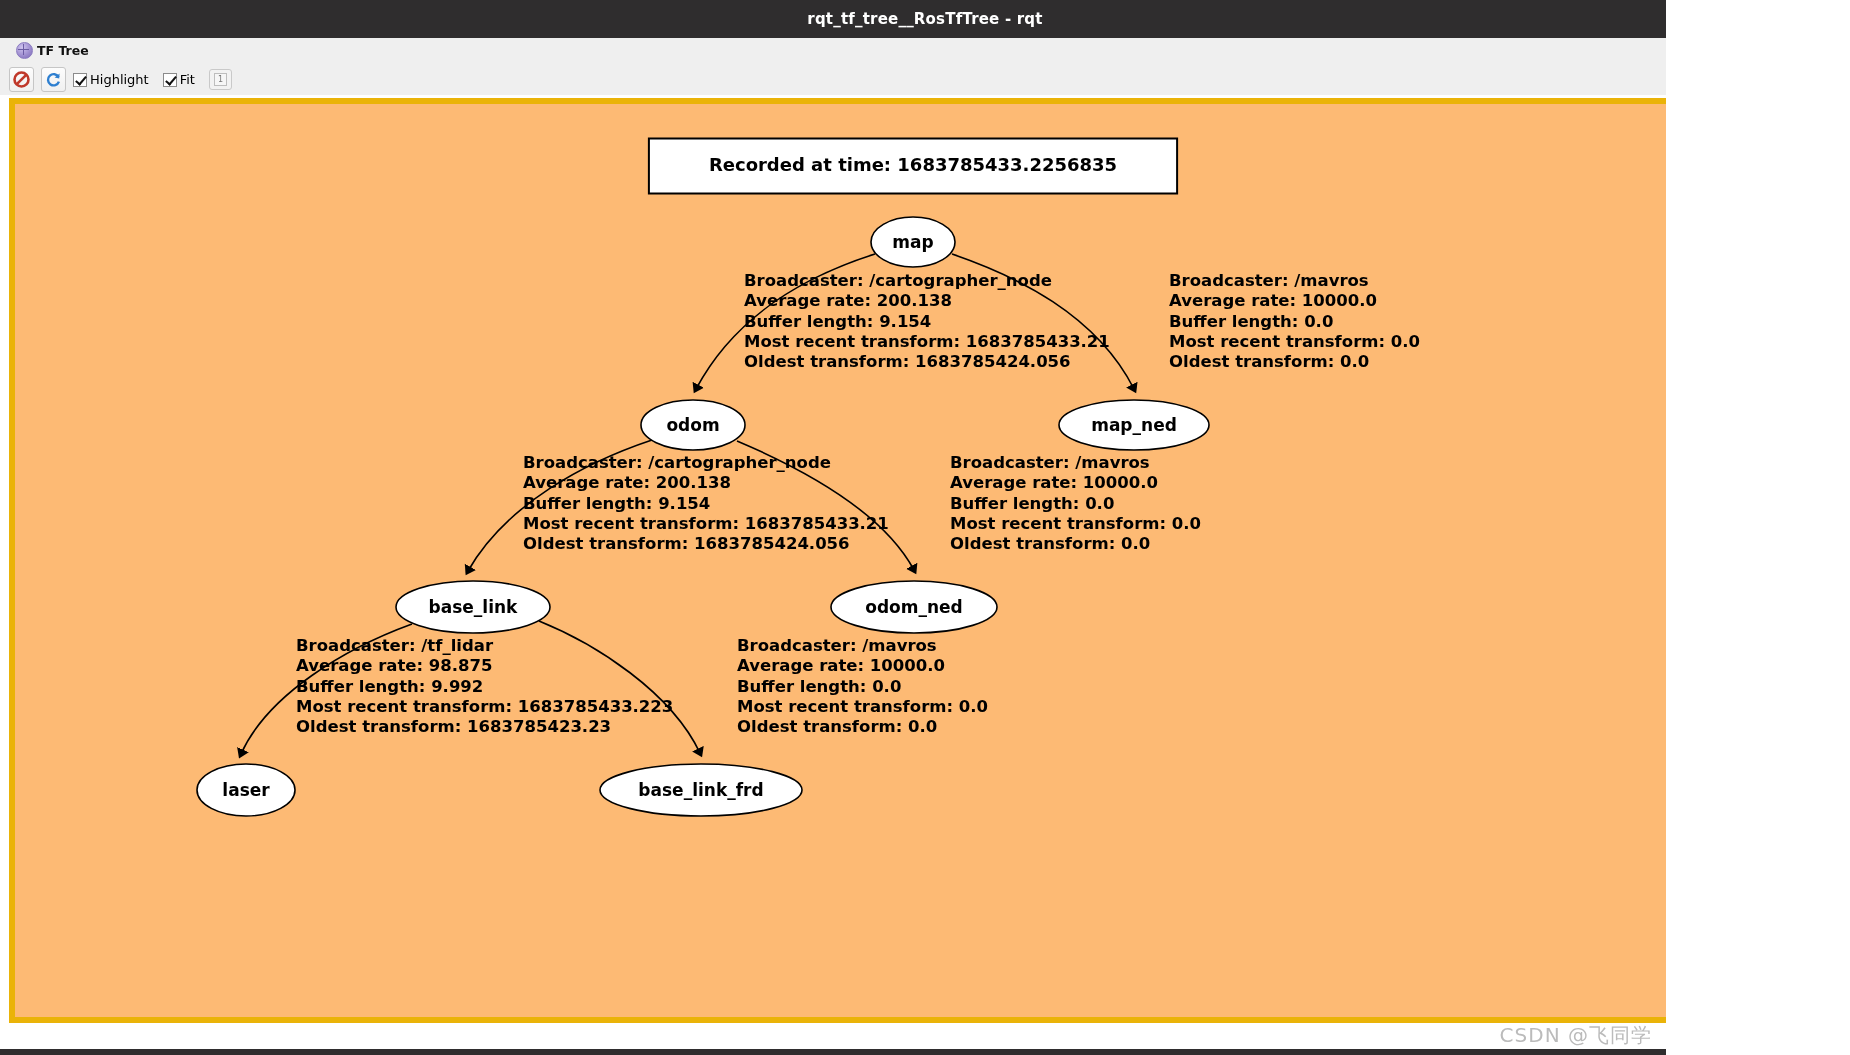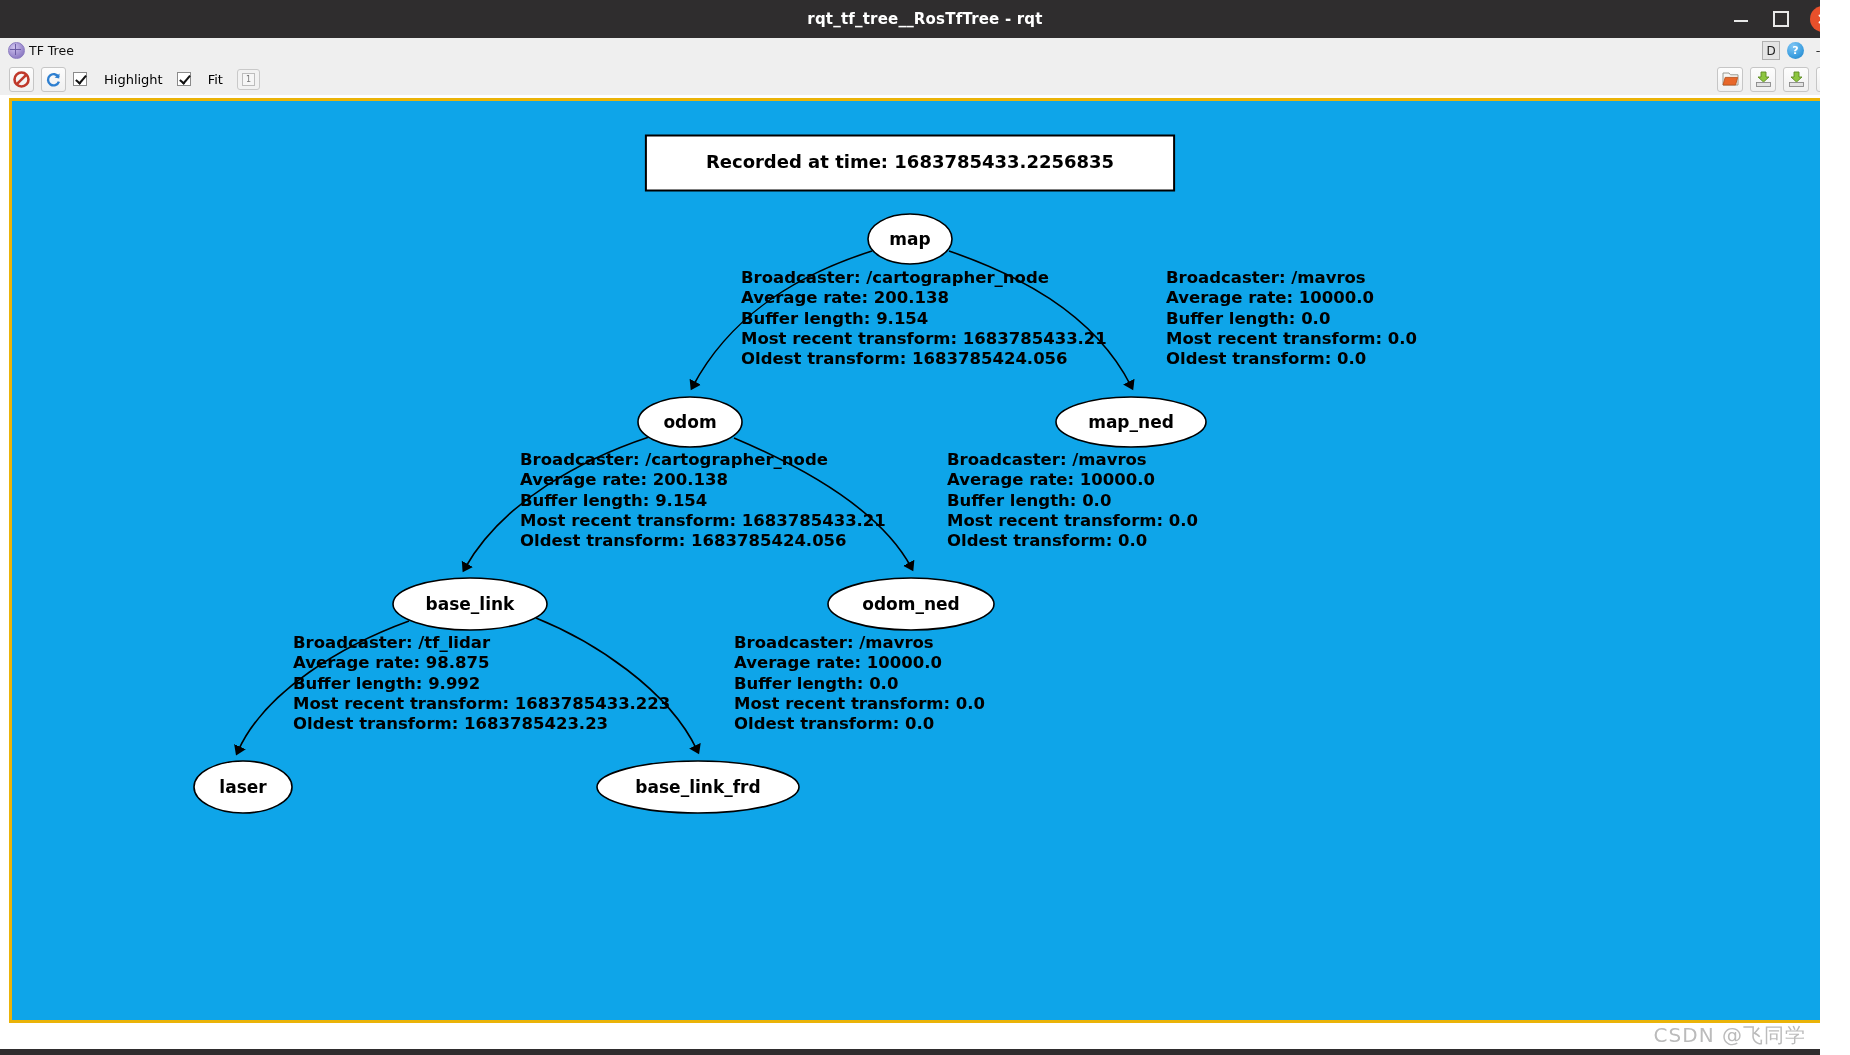--- a/index.html
+++ b/index.html
@@ -3,21 +3,21 @@
 <meta charset="utf-8">
 <style>
   html, body {
     margin: 0;
     padding: 0;
     background: #ffffff;
     font-family: "DejaVu Sans", sans-serif;
   }
   #app {
     position: relative;
-    width: 1820px;
+    width: 1666px;
     height: 1055px;
     overflow: hidden;
     background: #ffffff;
   }
 
   
   .titlebar {
     position: absolute;
     left: 0; top: 0;
     width: 1850px; height: 38px;
@@ -77,21 +77,22 @@
     left: 0; top: 38px;
     width: 1850px; height: 25px;
     background: #efefef;
     display: flex;
     align-items: center;
   }
   .plugin-title-wrap {
     display: flex;
     align-items: center;
     gap: 4px;
-    padding-left: 8px;
+    padding-left: 16px;
+    font-weight: bold;
   }
   .plugin-icon {
     width: 15px; height: 15px;
     border-radius: 50%;
     background: radial-gradient(circle at 35% 30%, #cfc3ef 0%, #9f8ed0 55%, #7a68b5 100%);
     border: 1px solid #8a7ac0;
     position: relative;
     flex: 0 0 auto;
   }
   .plugin-icon::before {
@@ -166,22 +167,22 @@
     border: 1px solid #c6c6c6;
     border-radius: 3px;
     background: linear-gradient(#fdfdfd, #f0f0f0);
     display: flex; align-items: center; justify-content: center;
     margin-right: 7px;
     cursor: pointer;
     box-sizing: border-box;
   }
   .check-wrap {
     display: flex;
-    align-items: center;
-    gap: 17px;
+    align-items: flex-end;
+    gap: 3px;
     margin-right: 14px;
     cursor: pointer;
   }
   .chk {
     width: 14px; height: 14px;
     border: 1px solid #8b8b8b;
     background: #ffffff;
     position: relative;
     box-sizing: border-box;
     flex: 0 0 auto;
@@ -235,22 +236,22 @@
     display: flex; align-items: center; justify-content: center;
     cursor: pointer;
     box-sizing: border-box;
   }
 
   
   .canvas-frame {
     position: absolute;
     left: 9px; top: 98px;
     width: 1832px; height: 925px;
-    border: 3px solid #eab308;
-    background: #0ea5e9;
+    border: 6px solid #eab308;
+    background: #fdba74;
     box-sizing: border-box;
     overflow: hidden;
   }
   .graph-svg {
     position: absolute;
     left: 0; top: 0;
   }
 
   .node-label {
     font-family: "DejaVu Sans", sans-serif;

